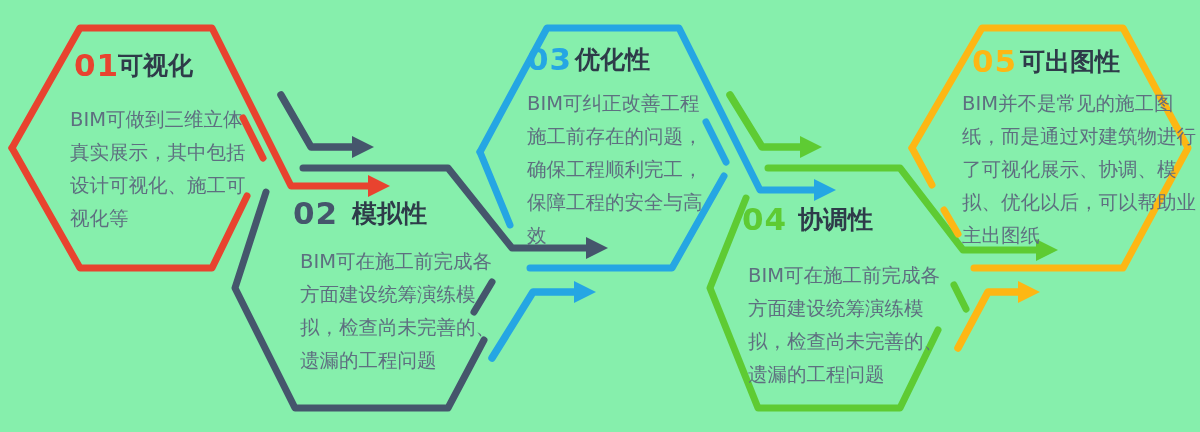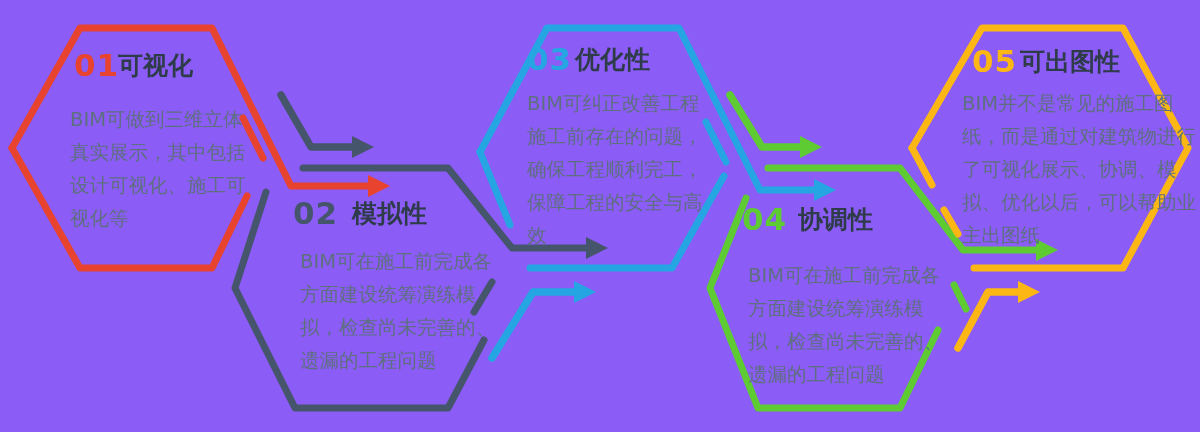--- a/index.html
+++ b/index.html
@@ -1,16 +1,16 @@
 <!DOCTYPE html>
 <html><head>
 <meta charset="utf-8">
 <style>
   html,body{margin:0;padding:0;background:#ffffff;}
-  .stage{position:relative;width:1200px;height:432px;background:#8b5cf6;overflow:hidden;
+  .stage{position:relative;width:1200px;height:432px;background:#86efac;overflow:hidden;
          font-family:"DejaVu Sans","Liberation Sans",sans-serif;}
   svg{display:block;}
   .hexline{fill:none;stroke-width:7;stroke-linecap:round;stroke-linejoin:round;}
   .arrow{fill:none;stroke-width:7.5;stroke-linecap:round;stroke-linejoin:round;}
   .echo{fill:none;stroke-width:7;stroke-linecap:round;}
   .st-red{stroke:#e8432f;}   .fl-red{fill:#e8432f;}
   .st-dark{stroke:#45566c;}  .fl-dark{fill:#45566c;}
   .st-blue{stroke:#25a6e3;}  .fl-blue{fill:#25a6e3;}
   .st-green{stroke:#5ecb33;} .fl-green{fill:#5ecb33;}
   .st-yellow{stroke:#fdb714;}.fl-yellow{fill:#fdb714;}

